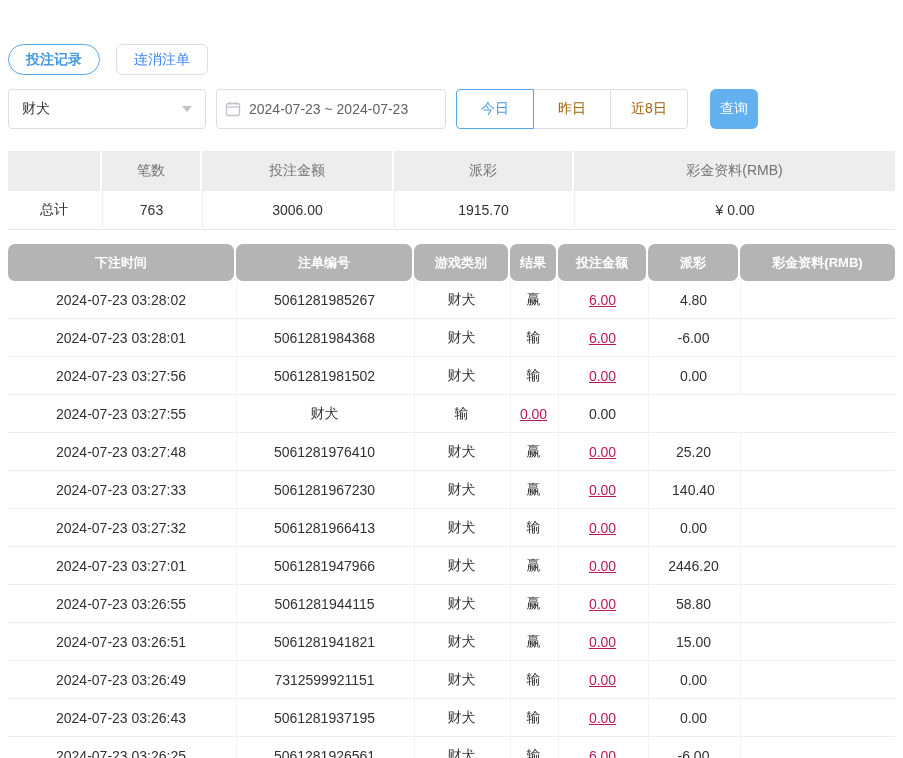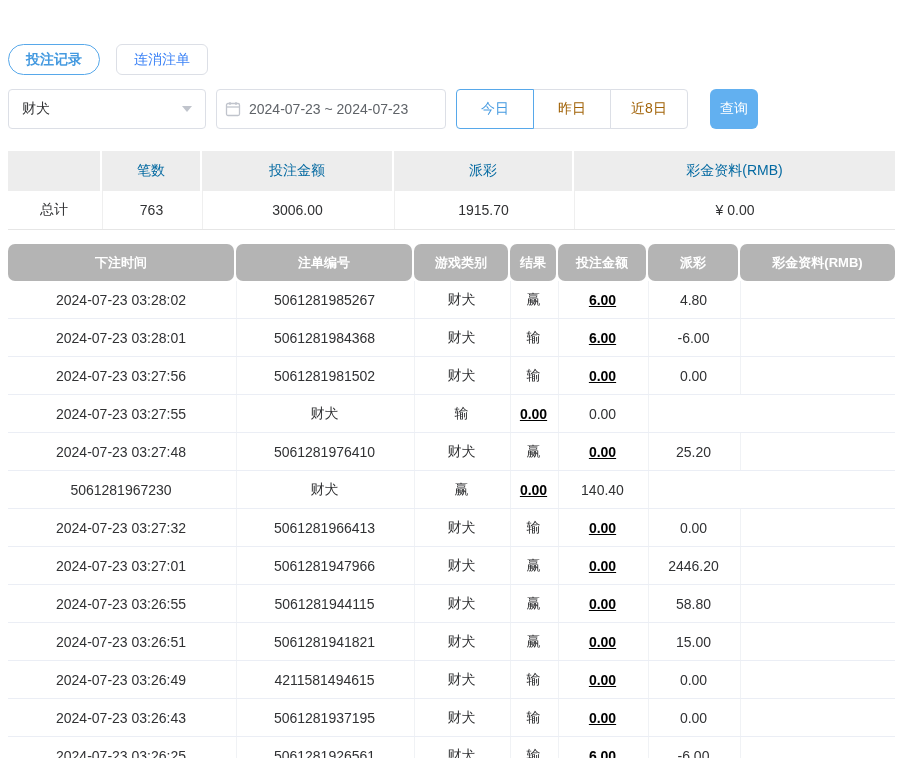--- a/index.html
+++ b/index.html
@@ -34,36 +34,36 @@
   .qbtn:last-child { border-radius: 0 4px 4px 0; }
   .qbtn.active { border-color: #57a8ea; color: #459ae0; position: relative; z-index: 1; }
   .query-btn { width: 48px; height: 40px; margin-left: 22px; background: #62b0f0; border: none;
     border-radius: 6px; color: #fff; font-size: 14px; cursor: pointer;
     display: inline-flex; align-items: center; justify-content: center; }
 
   
   .summary { margin-top: 22px; }
   .sumgrid { display: grid; grid-template-columns: 92px 98px 190px 178px 1fr; column-gap: 2px; }
   .sum-head .cell { background: #ededed; height: 40px; display: flex; align-items: center;
-    justify-content: center; font-size: 14px; color: #0369a1; }
+    justify-content: center; font-size: 14px; color: #737373; }
   .sum-row { border-bottom: 1px solid #e6e6e6; }
   .sum-row .cell { background: #fff; height: 38px; display: flex; align-items: center;
     justify-content: center; font-size: 14px; color: #303133; border-left: 1px solid #efefef; }
   .sum-row .cell:first-child { border-left: none; }
 
   
   .table { margin-top: 14px; }
   .maingrid { display: grid; grid-template-columns: 226px 176px 94px 46px 88px 90px 1fr; column-gap: 2px; }
   .t-head .cell { background: #b4b4b4; height: 37px; display: flex; align-items: center;
     justify-content: center; color: #fff; font-size: 13px; font-weight: bold; border-radius: 7px; }
   .t-row { border-bottom: 1px solid #ebeef5; }
   .t-row .cell { background: #fff; height: 37px; display: flex; align-items: center;
     justify-content: center; font-size: 14px; color: #303133; border-left: 1px solid #f0f2f5; }
   .t-row .cell:first-child { border-left: none; }
-  a.amount-link { color: #000000; text-decoration: underline; cursor: pointer; font-weight: bold; }
+  a.amount-link { color: #be185d; text-decoration: underline; cursor: pointer; }
   .neg { color: #f05e5e; }
 </style>
 </head>
 <body>
 
 <div class="wrap">
 
   <div class="tabs">
     <div class="tab active">投注记录</div>
     <div class="tab">连消注单</div>
@@ -172,20 +172,21 @@
           <div class="cell">5061281976410</div>
           <div class="cell">财犬</div>
           <div class="cell">赢</div>
           <div class="cell">
             <a class="amount-link">0.00</a>
           </div>
           <div class="cell">25.20</div>
           <div class="cell"></div>
         </div>
         <div class="maingrid t-row">
+          <div class="cell">2024-07-23 03:27:33</div>
           <div class="cell">5061281967230</div>
           <div class="cell">财犬</div>
           <div class="cell">赢</div>
           <div class="cell">
             <a class="amount-link">0.00</a>
           </div>
           <div class="cell">140.40</div>
           <div class="cell"></div>
         </div>
         <div class="maingrid t-row">
@@ -227,21 +228,21 @@
           <div class="cell">财犬</div>
           <div class="cell">赢</div>
           <div class="cell">
             <a class="amount-link">0.00</a>
           </div>
           <div class="cell">15.00</div>
           <div class="cell"></div>
         </div>
         <div class="maingrid t-row">
           <div class="cell">2024-07-23 03:26:49</div>
-          <div class="cell">4211581494615</div>
+          <div class="cell">7312599921151</div>
           <div class="cell">财犬</div>
           <div class="cell">输</div>
           <div class="cell">
             <a class="amount-link">0.00</a>
           </div>
           <div class="cell">0.00</div>
           <div class="cell"></div>
         </div>
         <div class="maingrid t-row">
           <div class="cell">2024-07-23 03:26:43</div>

